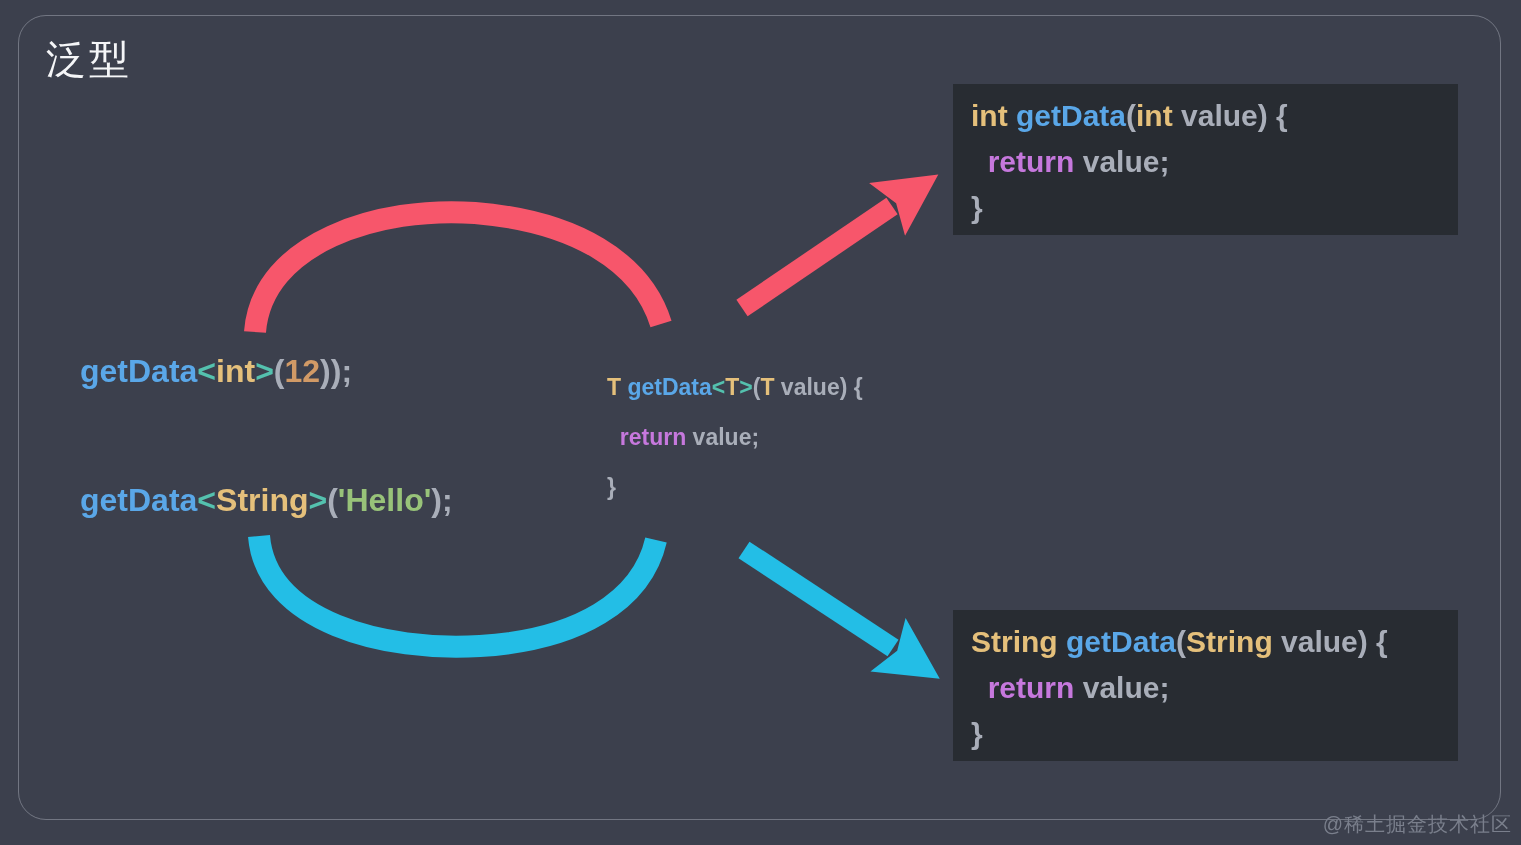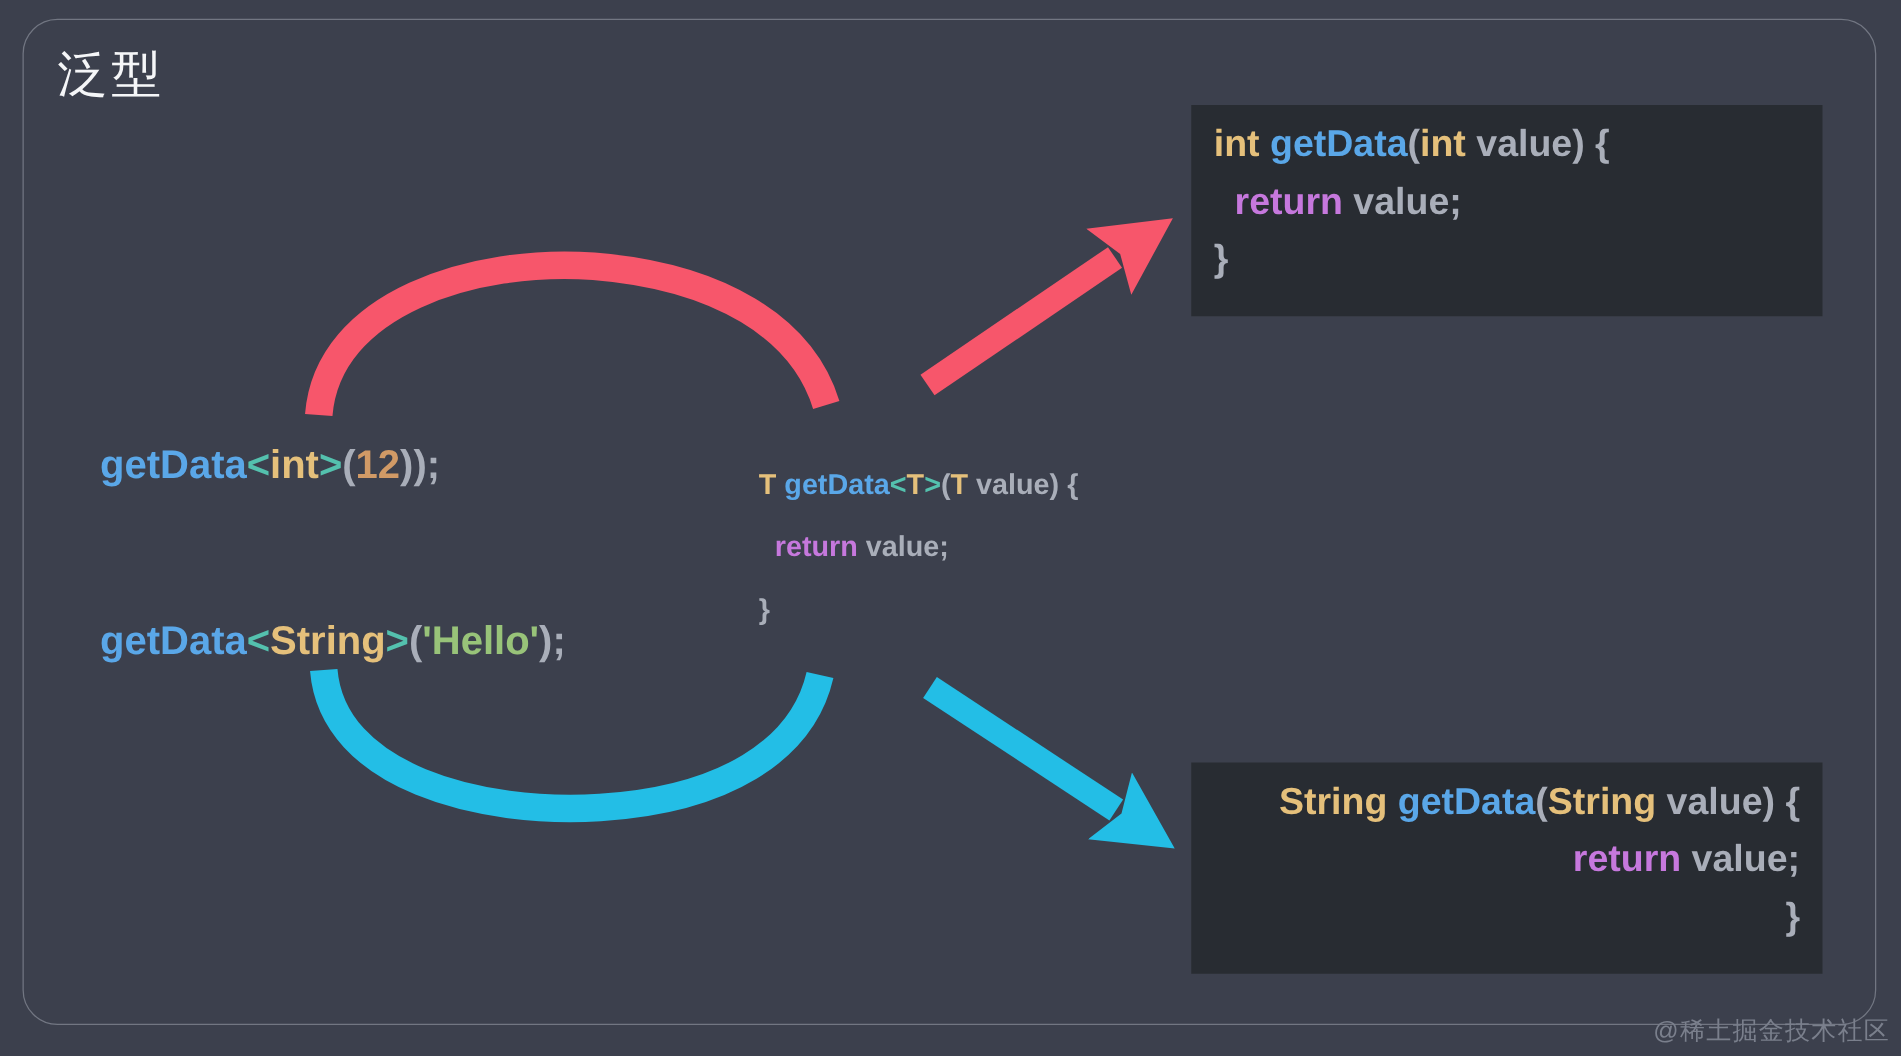--- a/index.html
+++ b/index.html
@@ -36,40 +36,40 @@
     white-space: pre;
     font-weight: 600;
   }
   .call-line {
     position: absolute;
     left: 80px;
     font-size: 32px;
     line-height: 40px;
   }
   .call-int { top: 351px; }
-  .call-string { top: 492px; }
+  .call-string { top: 480px; }
   .generic-code {
     position: absolute;
     left: 607px; top: 362px;
     font-size: 23px;
     line-height: 50px;
   }
   .code-box {
     position: absolute;
     left: 953px;
     width: 505px;
-    height: 169px;
+    height: 151px;
     background: var(--code-box-bg, #282c32);
     box-sizing: border-box;
     padding: 9px 18px;
     font-size: 30px;
     line-height: 46px;
   }
   .box-int { top: 84px; }
-  .box-string { top: 610px; text-align: right; }
+  .box-string { top: 610px; }
   .arrows-layer {
     position: absolute;
     left: 0; top: 0;
     width: 1521px;
     height: 845px;
     pointer-events: none;
   }
   .arrow-red-stroke { stroke: var(--arrow-red, #f7566b); fill: none; }
   .arrow-blue-stroke { stroke: var(--arrow-blue, #23bee6); fill: none; }
   .head-red { fill: var(--arrow-red, #f7566b); }

